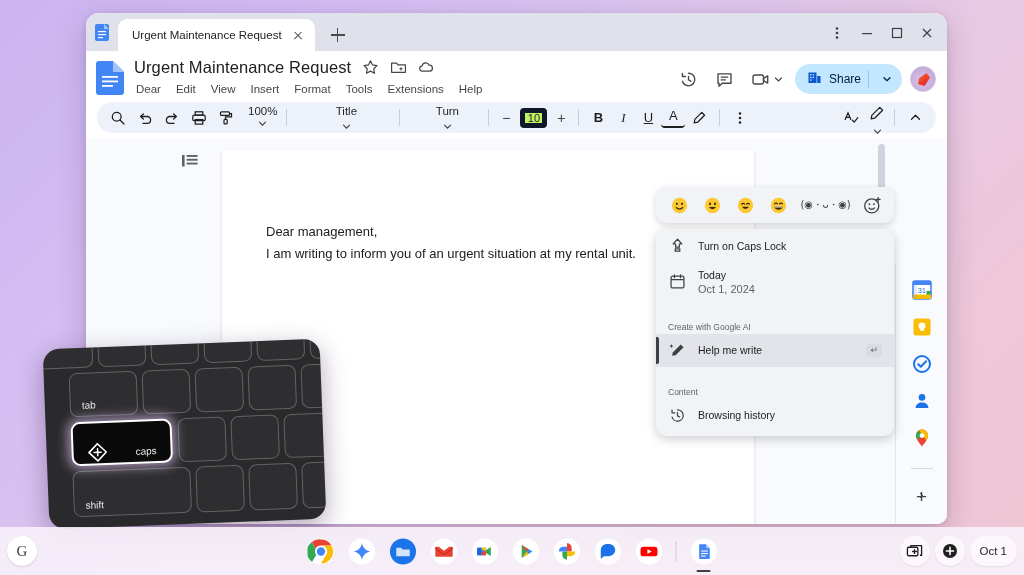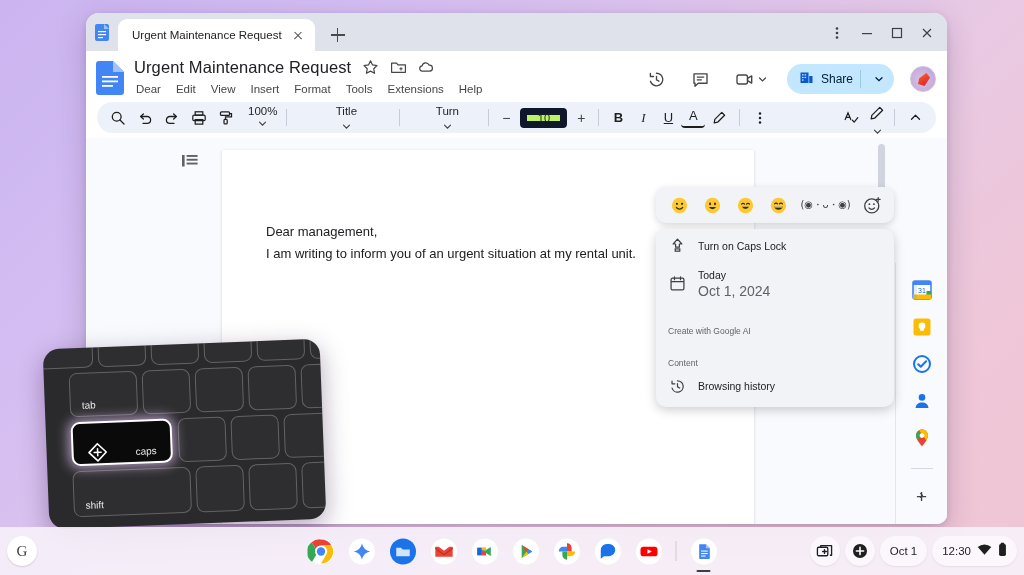--- a/index.html
+++ b/index.html
@@ -54,21 +54,21 @@
   .wc svg { display: block; }
 
   
   #docs-header { height: 51px; background: #fff; position: relative; padding: 5px 0 0 0; }
   #docs-logo { position: absolute; left: 10px; top: 10px; width: 28px; height: 34px; }
   #doc-title-row { position: absolute; left: 48px; top: 7px; display: flex; align-items: center; gap: 11px; }
   #doc-title { font-size: 16.5px; color: #202124; letter-spacing: .1px; }
   .title-ico { width: 17px; height: 17px; cursor: pointer; }
   #menu-row { position: absolute; left: 48px; top: 31px; display: flex; gap: 11px; }
   .menu-item { font-size: 11.5px; color: #444746; cursor: pointer; padding: 1px 2px; border-radius: 3px; }
-  #header-right { position: absolute; right: 11px; top: 13px; display: flex; align-items: center; gap: 16px; }
+  #header-right { position: absolute; right: 11px; top: 13px; display: flex; align-items: center; gap: 8px; }
   .hdr-btn { width: 28px; height: 28px; display: flex; align-items: center; justify-content: center; cursor: pointer; border-radius: 50%; }
   #meet-btn { width: 40px; display: flex; align-items: center; gap: 2px; }
   #share-btn {
     height: 30px; background: #c2e7ff; border-radius: 16px; display: flex; align-items: center;
     padding: 0 4px 0 12px; gap: 7px; cursor: pointer;
   }
   #share-label { font-size: 12px; color: #001d35; font-weight: 500; }
   #share-div { width: 1px; height: 18px; background: #9cc8e4; }
   #share-caret { width: 22px; display: flex; justify-content: center; }
   #avatar {
@@ -90,21 +90,21 @@
   .tb { height: 26px; min-width: 26px; display: flex; align-items: center; justify-content: center;
         border-radius: 4px; cursor: pointer; }
   .tb-sep { width: 1px; height: 17px; background: #c7cdd8; margin: 0 6px; }
   .tb-drop { display: flex; align-items: center; height: 26px; padding: 0 2px 0 8px; cursor: pointer;
              border-radius: 4px; gap: 2px; flex-direction: column; }
   .tb-drop span.lbl { font-size: 11.5px; color: #1f1f1f; }
   .caret { width: 14px; display: inline-flex; justify-content: center; }
   #style-drop { width: 98px; justify-content: space-between; }
   #font-drop { width: 74px; justify-content: space-between; }
   #fontsize-box {
-    width: 47px; height: 20px; border: 7px solid #0f172a; border-radius: 4px;
+    width: 27px; height: 20px; border: 5px solid #0f172a; border-radius: 4px;
     display: flex; align-items: center; justify-content: center; font-size: 11px; color: #1f1f1f;
     background: #bef264; margin: 0 3px; cursor: text;
   }
   .fs-pm { width: 20px; height: 22px; display: flex; align-items: center; justify-content: center;
            font-size: 14px; color: #444; cursor: pointer; }
   .fmt { width: 24px; height: 24px; display: flex; align-items: center; justify-content: center;
          font-size: 13px; color: #1f1f1f; cursor: pointer; border-radius: 4px; }
   #tb-right { margin-left: auto; display: flex; align-items: center; gap: 1px; }
 
   
@@ -159,21 +159,21 @@
   .sg-row {
     display: flex; align-items: center; gap: 11px; padding: 7px 12px; cursor: pointer; position: relative;
   }
   .sg-row.selected { background: #e2e4e9; }
   .sg-row.selected::before {
     content: ""; position: absolute; left: 0; top: 3px; bottom: 3px; width: 3px;
     background: #3c4043; border-radius: 0 2px 2px 0;
   }
   .sg-ico { width: 19px; height: 19px; flex: 0 0 19px; display: flex; align-items: center; justify-content: center; }
   .sg-label { font-size: 10.5px; color: #202124; }
-  .sg-sub { font-size: 14px; color: #5f6368; margin-top: 1.5px; }
+  .sg-sub { font-size: 11px; color: #5f6368; margin-top: 1.5px; }
   .sg-section { font-size: 8.5px; color: #5f6368; padding: 6px 12px 2px 12px; margin-top: 14px; }
   .sg-enter {
     margin-left: auto; font-size: 9px; color: #5f6368; background: #d9dce1;
     border-radius: 3px; padding: 0 4px; line-height: 13px; height: 13px;
   }
 
   
   #keyboard {
     position: absolute; left: 46px; top: 344px; width: 277px; height: 180px;
     background: #2a2a2c; border-radius: 16px;
@@ -596,20 +596,30 @@
           </svg>
       </span>
       <span>
         <div class="sg-label">Today</div>
         <div class="sg-sub">Oct 1, 2024</div>
       </span>
     </div>
 
     <div class="sg-section">Create with Google AI</div>
 
+    <div class="sg-row selected">
+      <span class="sg-ico">
+        <svg width="17" height="17" viewBox="0 0 18 18">
+            <path d="M12.4 2.6l3 3-8.4 8.4-3.6.6.6-3.6z" fill="#3c4043"></path>
+            <path d="M2.6 2.2l.6 1.5 1.5.6-1.5.6-.6 1.5-.6-1.5-1.5-.6 1.5-.6z" fill="#3c4043"></path>
+          </svg>
+      </span>
+      <span class="sg-label">Help me write</span>
+      <span class="sg-enter">↵</span>
+    </div>
 
     <div class="sg-section">Content</div>
 
     <div class="sg-row" style="padding-bottom:11px">
       <span class="sg-ico">
         <svg width="17" height="17" viewBox="0 0 18 18">
             <path d="M9 3a6 6 0 1 1-5.75 7.7" fill="none" stroke="#3c4043" stroke-width="1.3" stroke-linecap="round"></path>
             <path d="M3.2 3.2v3h3" fill="none" stroke="#3c4043" stroke-width="1.3" stroke-linecap="round" stroke-linejoin="round"></path>
             <path d="M9 6v3.3l2.3 1.3" fill="none" stroke="#3c4043" stroke-width="1.3" stroke-linecap="round"></path>
           </svg>
@@ -758,28 +768,14 @@
     </div>
     <div class="status-pill round">
       <svg width="18" height="18" viewBox="0 0 18 18">
           <circle cx="9" cy="9" r="7" fill="#1f1f1f"></circle>
           <path d="M9 5.4v7.2M5.4 9h7.2" stroke="#fff" stroke-width="1.6" stroke-linecap="round"></path>
         </svg>
     </div>
     <div class="status-pill">
       <span class="status-txt">Oct 1</span>
     </div>
-    <div class="status-pill">
-      <span class="status-txt">12:30</span>
-      <span>
-        <svg width="15" height="13" viewBox="0 0 16 13">
-            <path d="M8 12.2L.8 3.8A11 11 0 0 1 15.2 3.8z" fill="#1f1f1f"></path>
-          </svg>
-      </span>
-      <span>
-        <svg width="9" height="15" viewBox="0 0 10 16">
-            <rect x="3" y=".6" width="4" height="1.6" rx=".6" fill="#1f1f1f"></rect>
-            <rect x="1.2" y="2" width="7.6" height="13.2" rx="1.8" fill="#1f1f1f"></rect>
-          </svg>
-      </span>
-    </div>
   </div>
 </div>
 
 </body></html>

